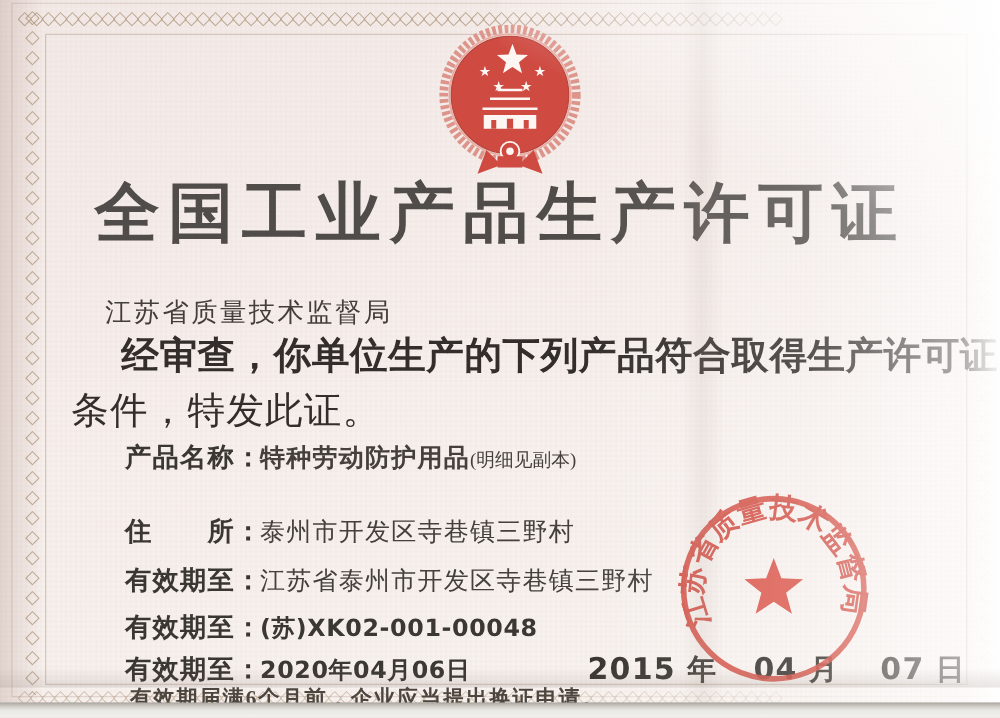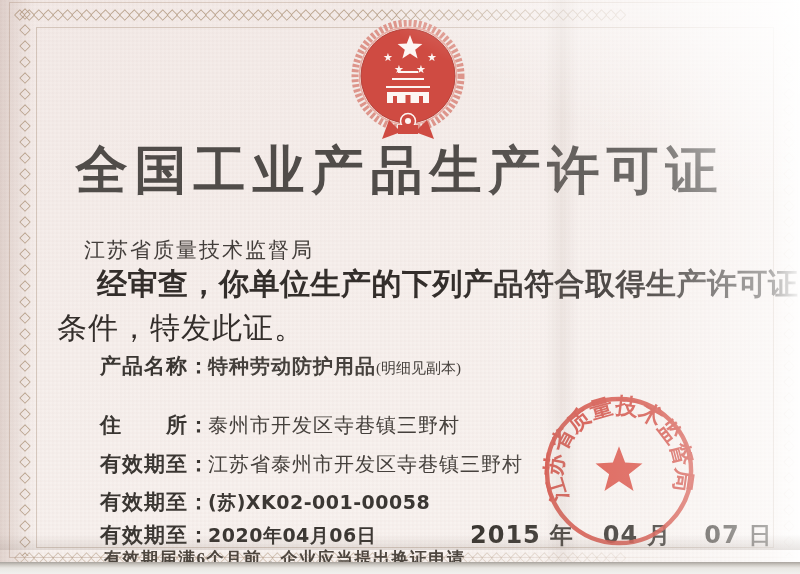--- a/index.html
+++ b/index.html
@@ -126,21 +126,21 @@
     <div class="field v-semibold" style="top:352px">
       <span class="f-label">产品名称：</span><span class="f-value">特种劳动防护用品</span><span class="f-note">(明细见副本)</span>
     </div>
     <div class="field" style="top:411px">
       <span class="f-label">住　　所：</span><span class="f-value">泰州市开发区寺巷镇三野村</span>
     </div>
     <div class="field" style="top:450px">
       <span class="f-label">有效期至：</span><span class="f-value">江苏省泰州市开发区寺巷镇三野村</span>
     </div>
     <div class="field v-strong" style="top:488px">
-      <span class="f-label">有效期至：</span><span class="f-value">(苏)XK02-001-00058</span>
+      <span class="f-label">有效期至：</span><span class="f-value">(苏)XK02-001-00048</span>
     </div>
     <div class="field v-strong" style="top:521px">
       <span class="f-label">有效期至：</span><span class="f-value">2020年04月06日</span>
     </div>
 
     <div class="footnote">有效期届满6个月前，企业应当提出换证申请。</div>
 
     <div class="date-row">
       <span class="d-num">2015</span><span class="d-unit">年</span><span class="gap"></span><span class="d-num">04</span><span class="d-unit">月</span><span class="gap-wide"></span><span class="d-num">07</span><span class="d-unit">日</span>
     </div>

